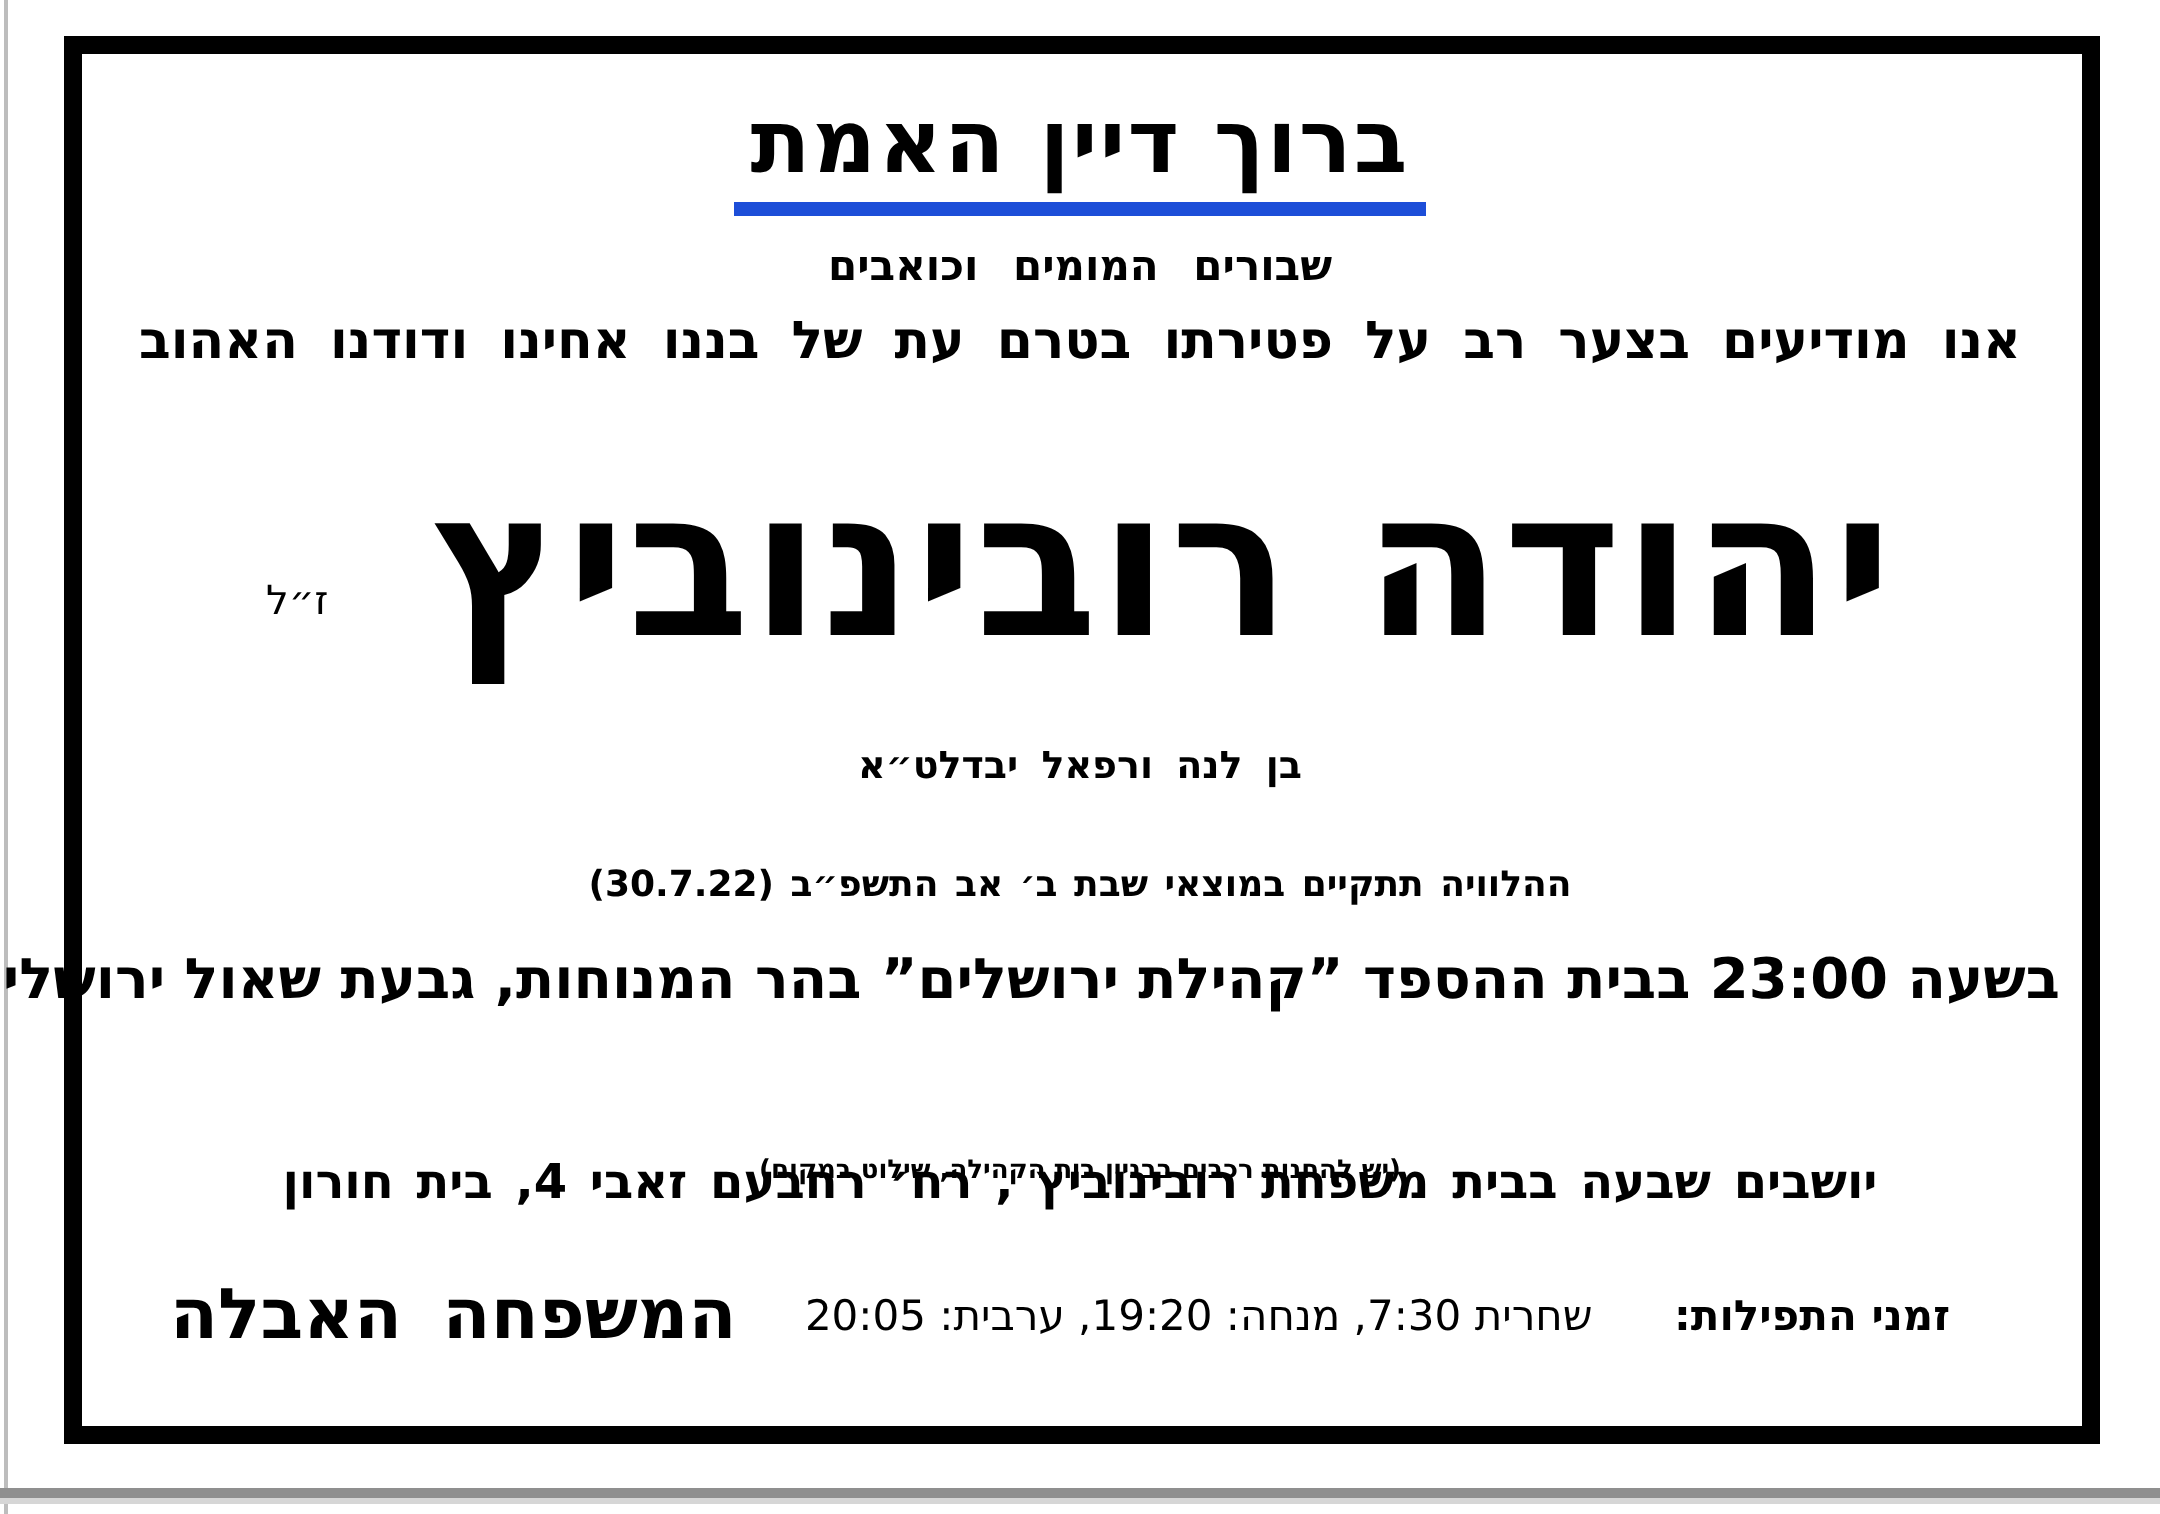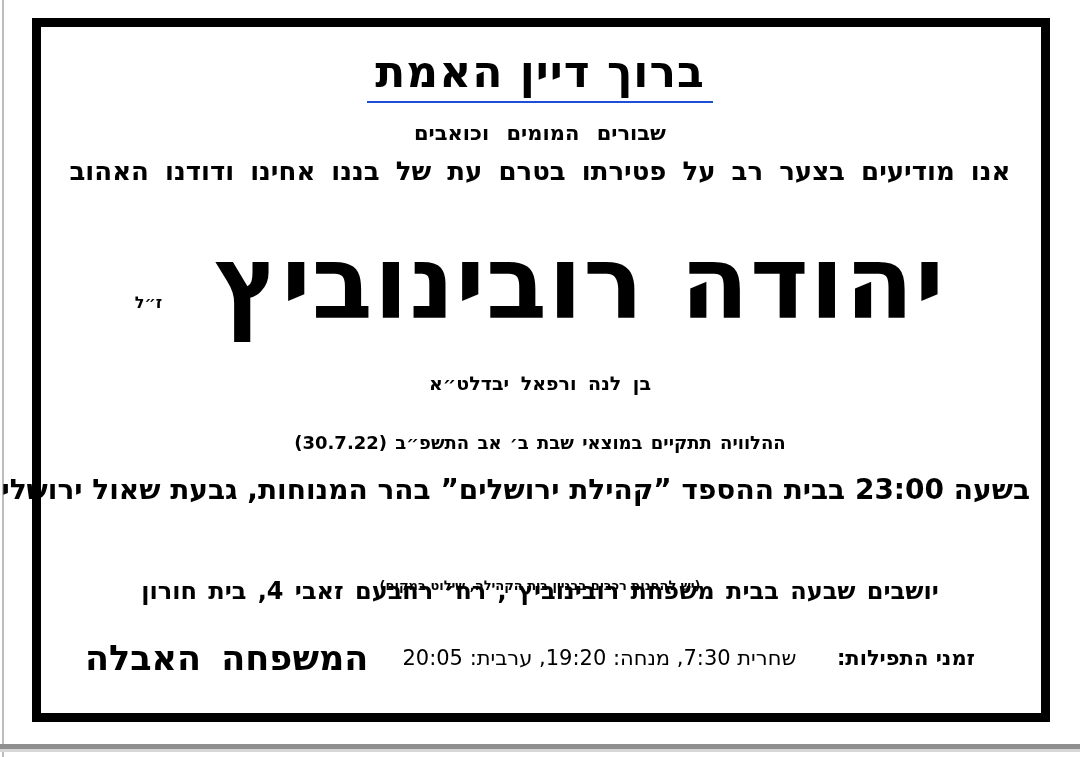--- a/index.html
+++ b/index.html
@@ -51,21 +51,21 @@
     white-space: nowrap;
   }
   .blessing-title {
     top: 46px;
     font-size: 44px;
     font-weight: bold;
     letter-spacing: 1px;
   }
   .blessing-title .underlined {
     display: inline-block;
-    border-bottom: 2px solid #1d4ed8;
+    border-bottom: 7px solid #1d4ed8;
     padding: 0 8px 4px 8px;
   }
   .mourning-line {
     top: 121px;
     font-size: 21px;
     font-weight: bold;
     word-spacing: 10px;
   }
   .announcement-line {
     top: 156px;
@@ -85,22 +85,22 @@
   }
   .deceased-name {
     font-size: 100px;
     line-height: 1.1;
     font-weight: bold;
     letter-spacing: 1px;
     transform: scaleY(1.02);
     white-space: nowrap;
   }
   .honorific-zal {
-    font-size: 16px;
-    font-weight: bold;
+    font-size: 20px;
+    font-weight: normal;
     align-self: flex-end;
     margin-bottom: 26px;
   }
   .lineage-line {
     top: 372px;
     font-size: 19px;
     font-weight: bold;
     word-spacing: 5px;
   }
   .funeral-date-line {

